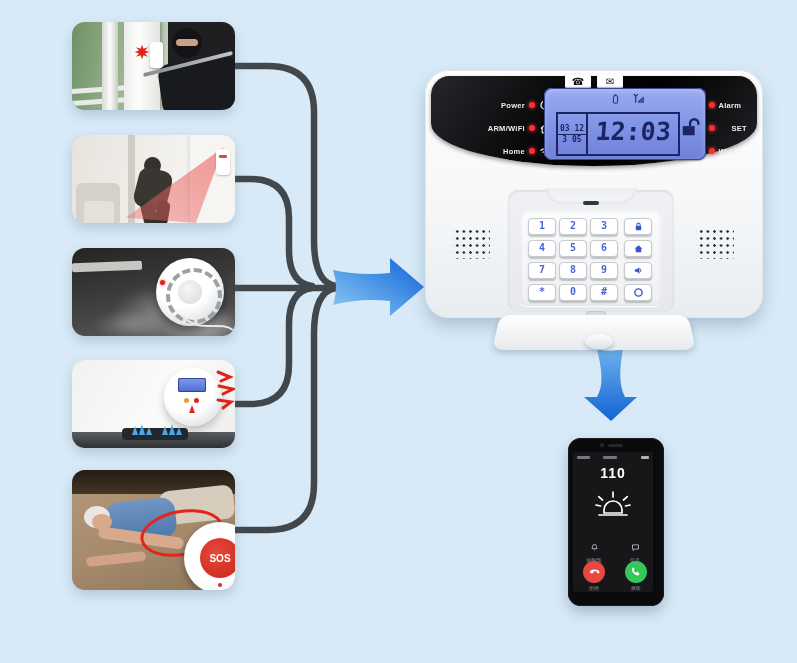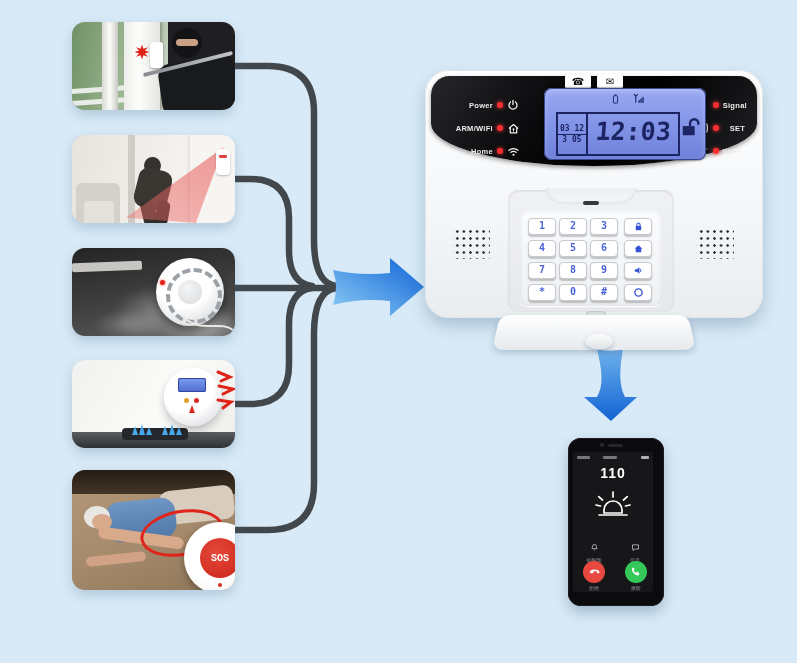--- a/index.html
+++ b/index.html
@@ -1,32 +1,32 @@
 <!DOCTYPE html>
 <html><head>
 <meta charset="utf-8">
 <style>
   html,body{margin:0;padding:0;}
   body{font-family:"Liberation Sans",sans-serif;}
   .canvas{position:relative;width:797px;height:663px;background:#d8eaf7;overflow:hidden;}
   .ab{position:absolute;}
   
   .photo{position:absolute;left:72px;width:163px;height:88px;border-radius:13px;overflow:hidden;
-         box-shadow:0 5px 12px rgba(80,110,145,.28);background:#ccc;font-family:Liberation Mono, monospace;}
+         box-shadow:0 5px 12px rgba(80,110,145,.28);background:#ccc;}
   
   .panel{left:425px;top:70px;width:338px;height:248px;border-radius:24px;
          background:linear-gradient(180deg,#ffffff 0%,#f4f6f8 60%,#e9edf0 100%);
          box-shadow:0 8px 16px rgba(70,100,130,.30), inset 0 0 0 1px #e2e6ea;}
   .panel-header{left:6px;top:6px;width:326px;height:90px;
          border-radius:19px 19px 52% 52% / 20px 20px 44px 44px;
          background:linear-gradient(125deg,#26272b 0%,#0a0a0c 35%,#000 60%,#222327 100%);
          box-shadow:0 2px 4px rgba(0,0,0,.4);}
   .top-btn{width:26px;height:15px;background:#fff;border-radius:3px;color:#111;
          font-size:10px;line-height:15px;text-align:center;box-shadow:0 1px 2px rgba(0,0,0,.5);}
-  .ind-row{display:flex;align-items:center;gap:4px;height:14px;}
+  .ind-row{display:flex;align-items:center;gap:4px;height:14px;margin-left:32px;}
   .ind-label{color:#ececec;font-size:7.5px;font-weight:bold;letter-spacing:.3px;white-space:nowrap;}
   .led{width:6px;height:6px;border-radius:50%;background:#ff2e2e;box-shadow:0 0 4px #ff3a3a;}
   .ico{display:inline-flex;color:#f2f2f2;}
   .lcd{left:113px;top:12px;width:162px;height:72px;border-radius:8px;
        background:linear-gradient(180deg,#9aa9f2 0%,#8093e6 55%,#6e80d8 100%);
        box-shadow:inset 0 0 0 1px #3a4690, inset 0 2px 6px rgba(255,255,255,.35), 0 0 2px #000;}
   .lcd-box{left:12px;top:24px;width:120px;height:40px;border:2px solid #1d2464;display:flex;}
   .lcd-date{width:28px;border-right:2px solid #1d2464;display:flex;flex-direction:column;justify-content:center;}
   .lcd-date span{display:block;text-align:center;font-family:"DejaVu Sans Mono",monospace;
        font-weight:bold;font-size:8px;color:#1d2464;line-height:10px;white-space:nowrap;}
@@ -290,30 +290,30 @@
       </div>
 
       <div class="ab" style="right:10px;top:22px;display:flex;flex-direction:column;gap:9px;align-items:flex-start">
         <div class="ind-row">
           <span class="ico">
               <svg width="12" height="12">
                 <use href="#i-batt" width="12" height="12"></use>
               </svg>
             </span>
           <span class="led"></span>
-          <span class="ind-label">Signal</span>
+          <span class="ind-label">Alarm</span>
         </div>
         <div class="ind-row">
           <span class="ico">
               <svg width="12" height="12">
                 <use href="#i-setbox" width="12" height="12"></use>
               </svg>
             </span>
           <span class="led"></span>
-          <span class="ind-label" style="padding-left:7px">SET</span>
+          <span class="ind-label" style="padding-left:13px">SET</span>
         </div>
         <div class="ind-row">
           <span class="ico">
               <svg width="12" height="12">
                 <use href="#i-alarmlamp" width="12" height="12"></use>
               </svg>
             </span>
           <span class="led"></span>
           <span class="ind-label">WiFi</span>
         </div>

